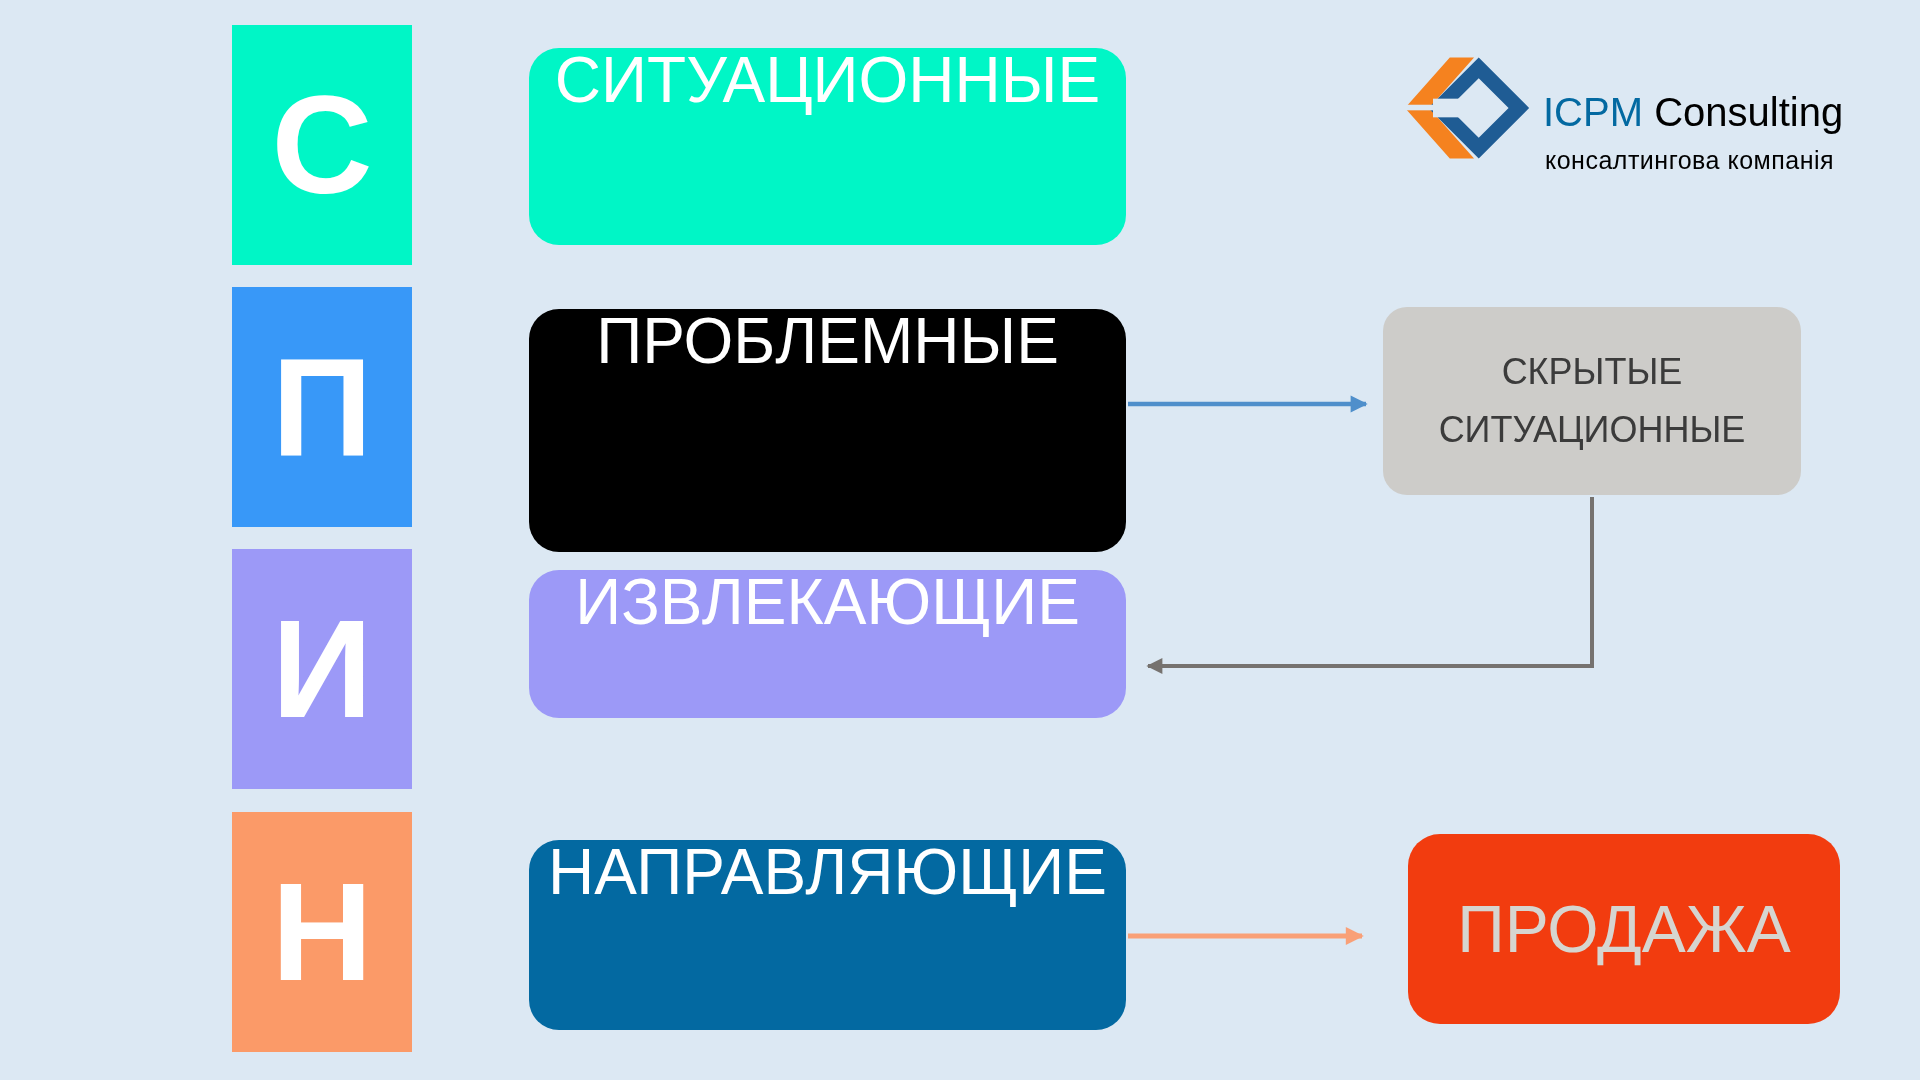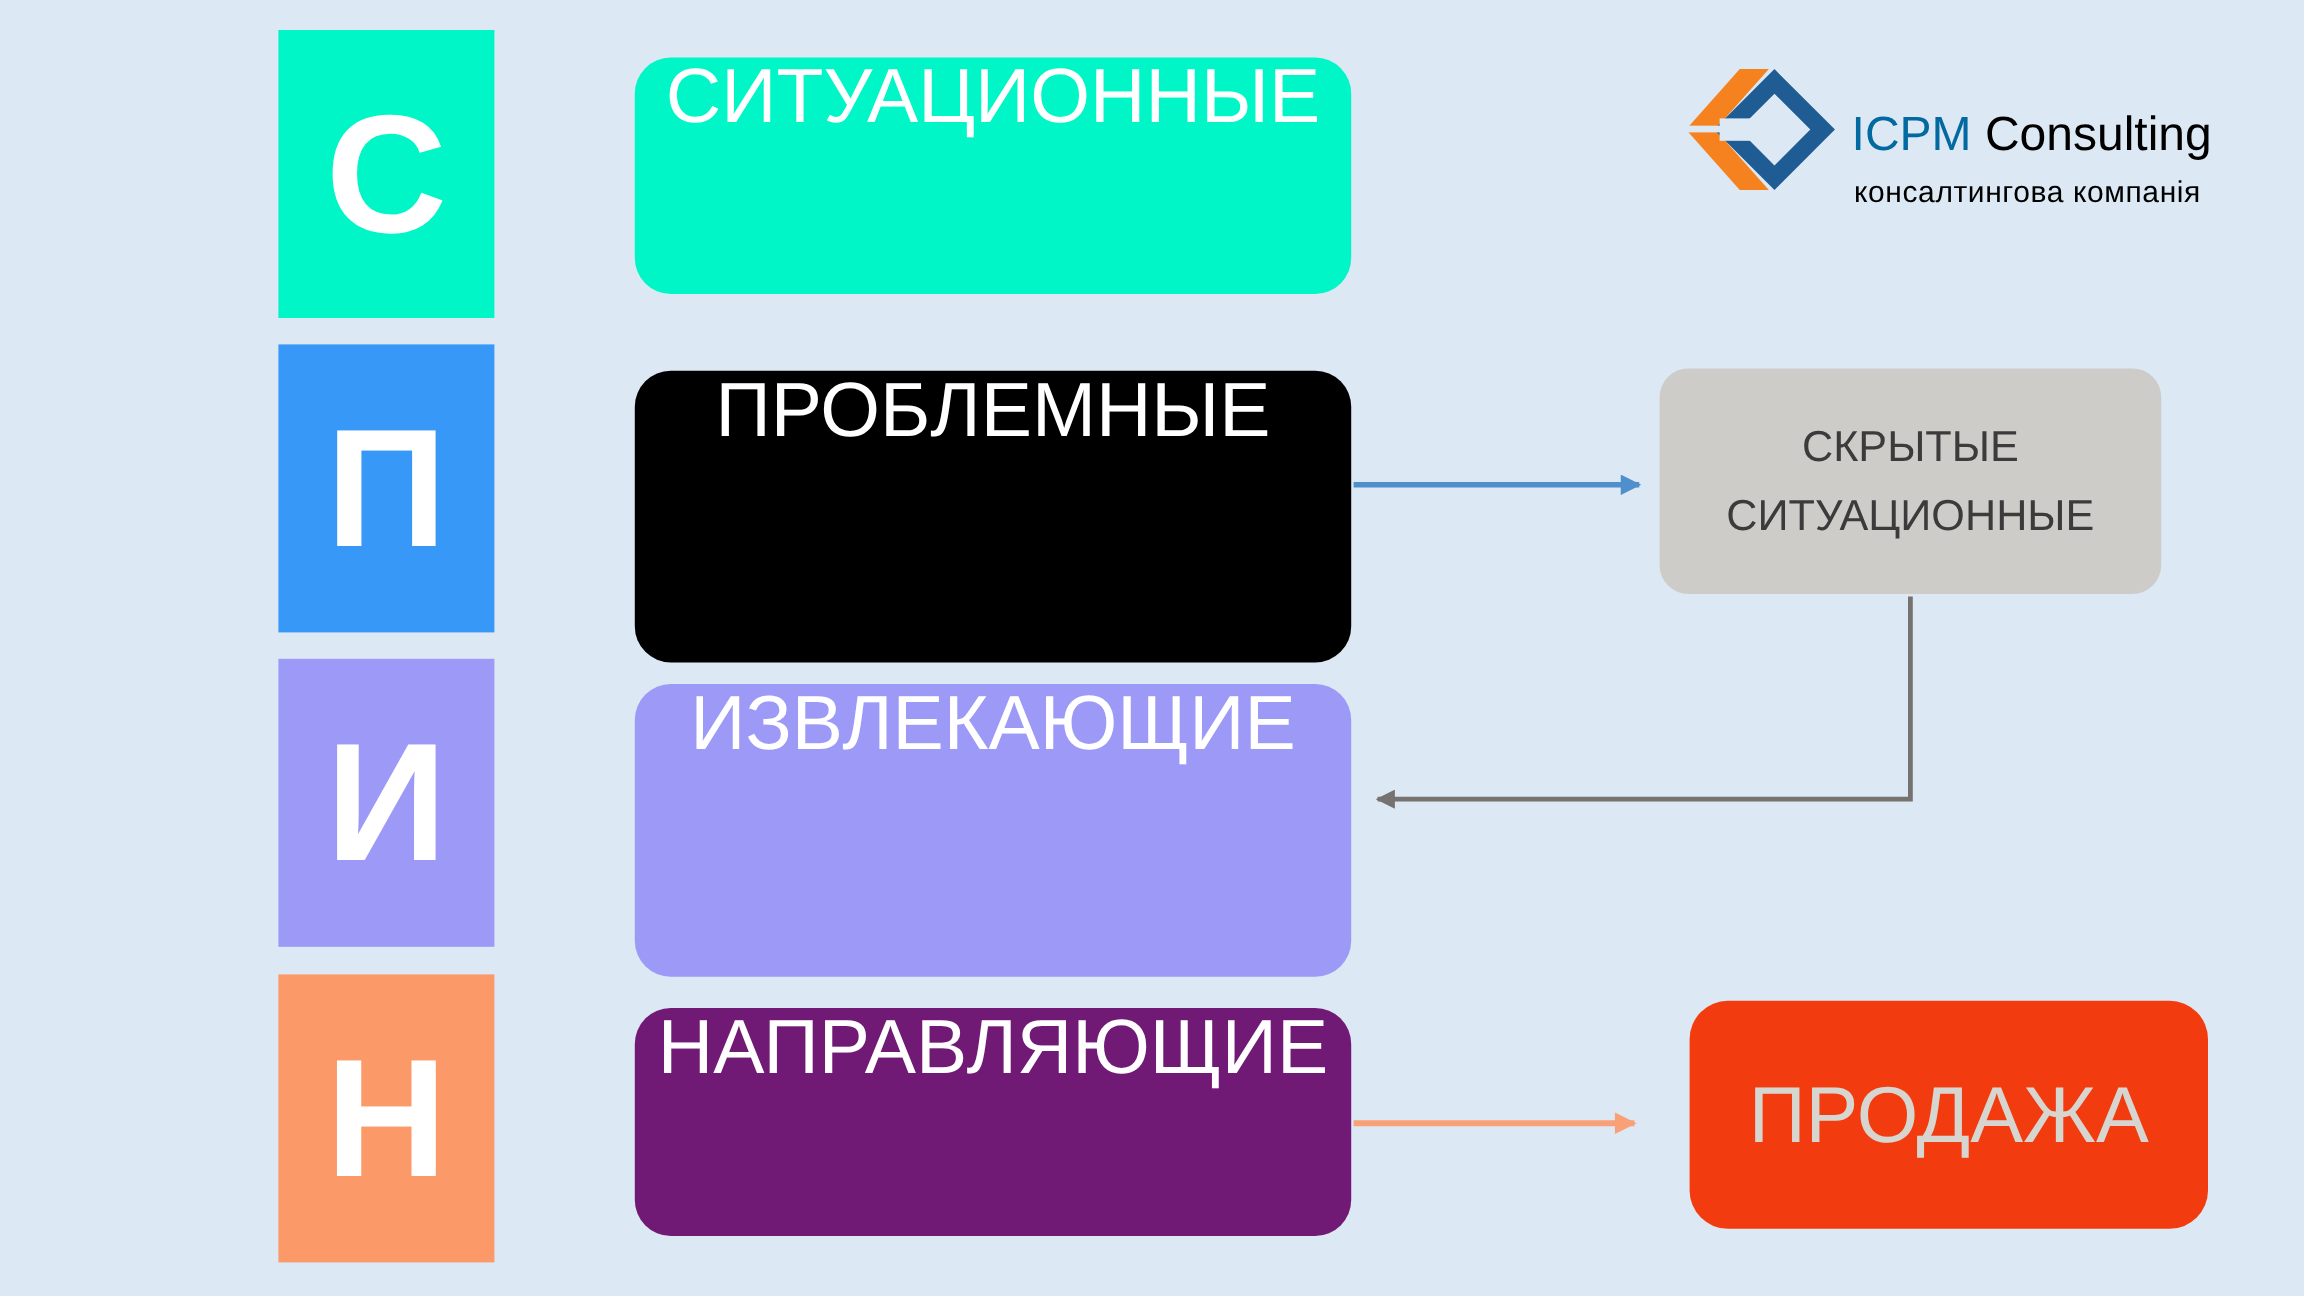--- a/index.html
+++ b/index.html
@@ -23,22 +23,22 @@
   .sq-n{top:812px;background:#fb9a68;}
   
   .qbox{
     position:absolute;left:529px;width:597px;border-radius:30px;
     display:flex;justify-content:center;
     color:#ffffff;font-size:64px;font-weight:400;line-height:1;
     white-space:nowrap;
   }
   .qb-situational{top:48px;height:197px;background:#00f6c6;}
   .qb-problem{top:309px;height:243px;background:#000000;}
-  .qb-implication{top:570px;height:244px;background:#9c99f7;}
-  .qb-guiding{top:840px;height:190px;background:#701a75;}
+  .qb-implication{top:570px;height:148px;background:#9c99f7;}
+  .qb-guiding{top:840px;height:190px;background:#0369a1;}
   
   .hidden-needs{
     position:absolute;left:1383px;top:307px;width:418px;height:188px;
     background:#cdccc9;border-radius:24px;
     display:flex;flex-direction:column;align-items:center;justify-content:center;
     color:#3b3b3b;font-size:36px;line-height:1.22;font-weight:400;
     text-align:center;
     gap:14px;
   }
   .sale{

